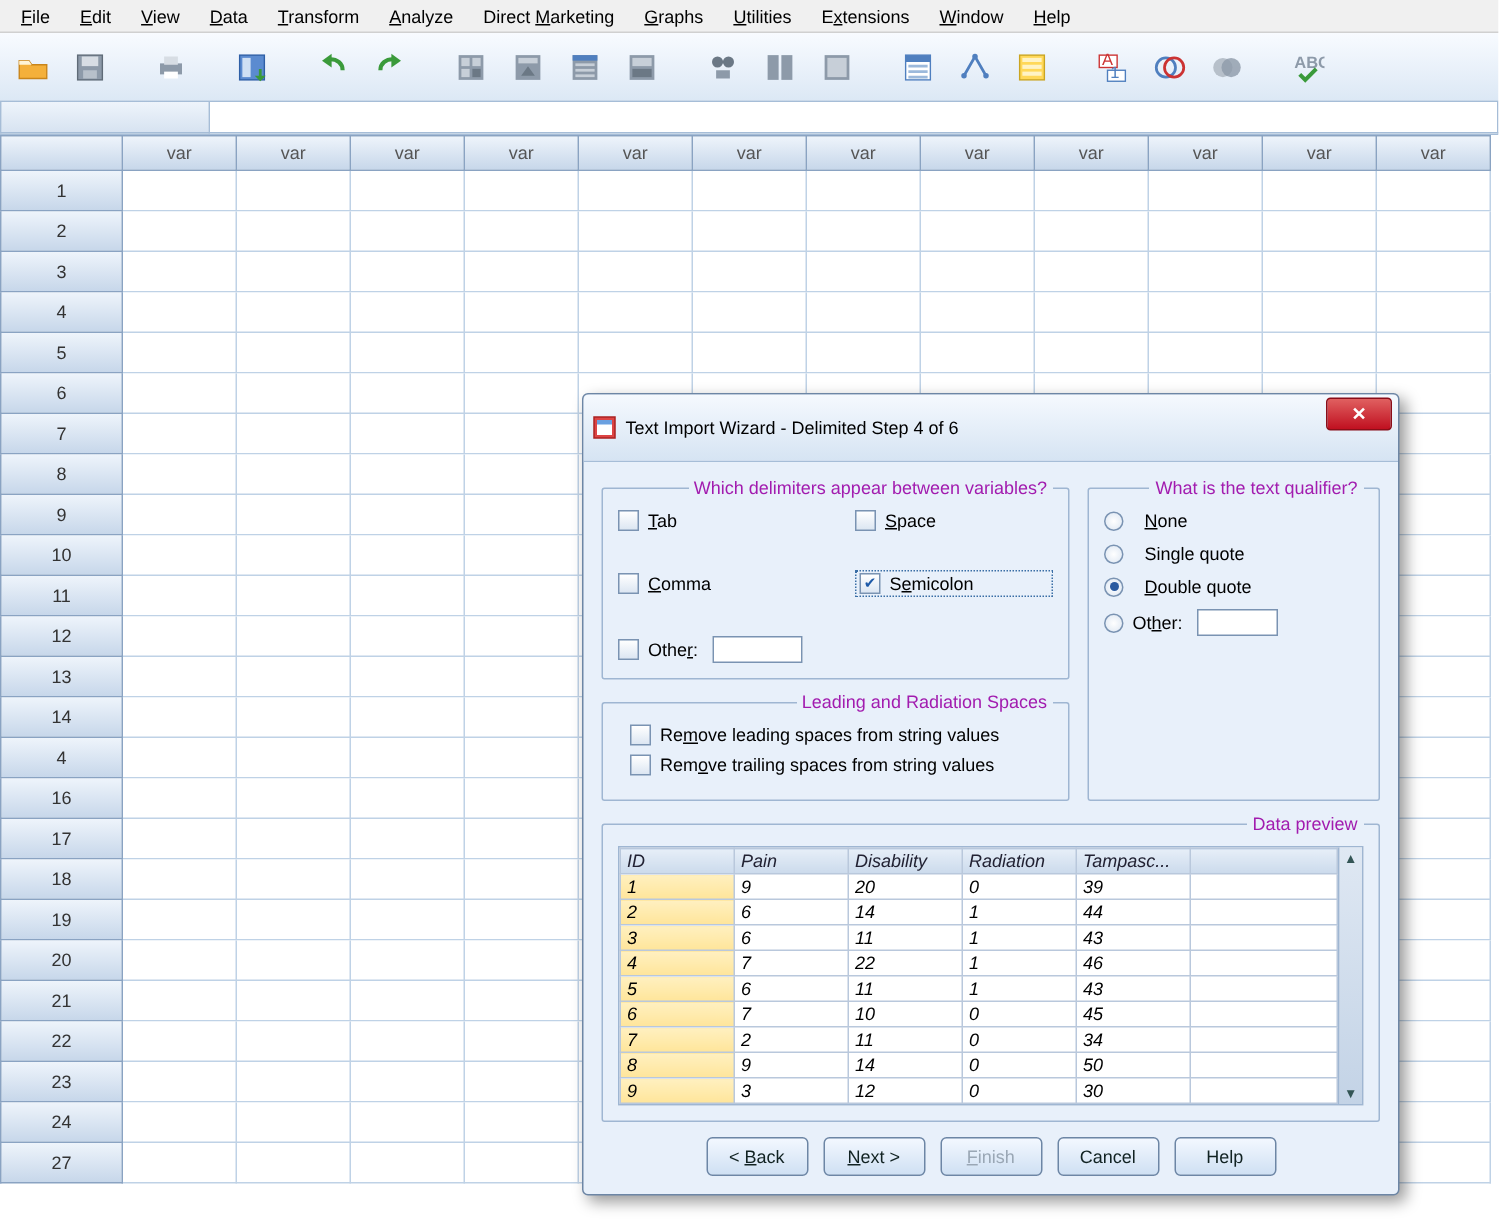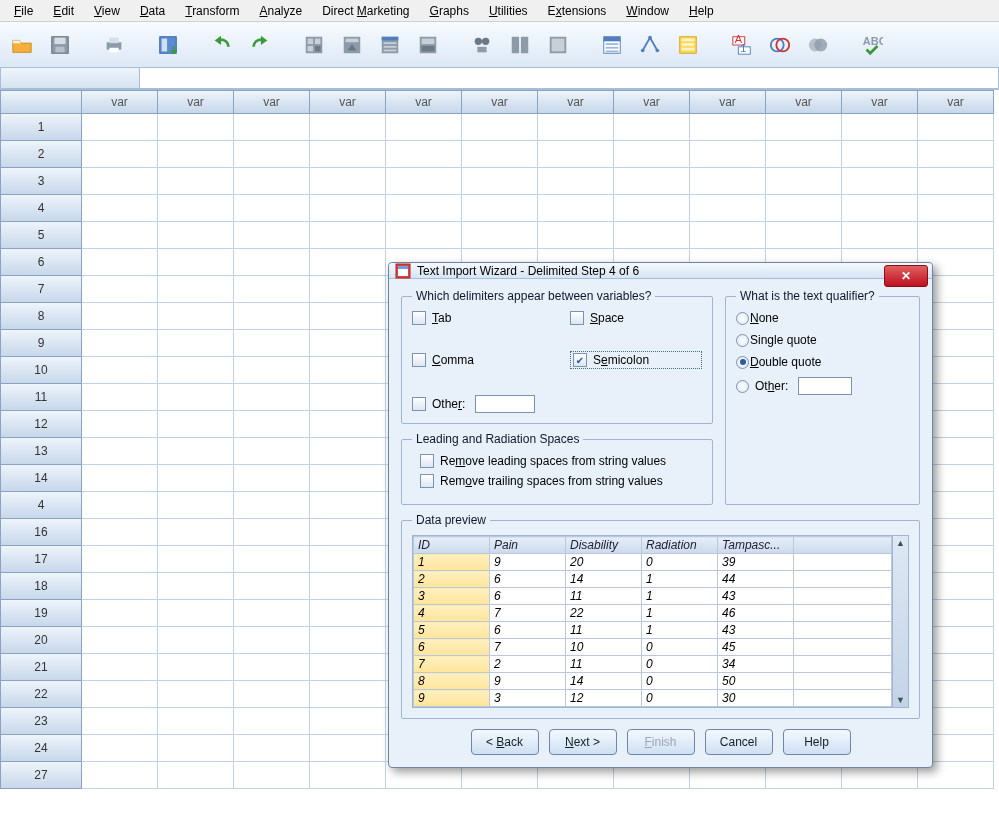--- a/index.html
+++ b/index.html
@@ -26,39 +26,39 @@
   .colheaders { display:flex; height:24px; }
   .corner { width:82px; background:linear-gradient(#eef4fb,#c7d7ea); border:1px solid #8aa3c2; }
   .ch { flex: 0 0 76px; background:linear-gradient(#eef4fb,#c7d7ea); border:1px solid #8aa3c2; border-left:none; display:flex;align-items:center;justify-content:center; color:#555;}
   .rows { }
   .row { display:flex; height:27px; }
   .rh { width:82px; background:linear-gradient(#eef4fb,#c7d7ea); border:1px solid #8aa3c2; border-top:none; display:flex;align-items:center;justify-content:center; color:#333;}
   .cell { flex: 0 0 76px; border-right:1px solid #bfd2e6; border-bottom:1px solid #bfd2e6; background:#fff;}
 
   
   .dialog { position:absolute; left:388px; top:262px; width:545px; background:#e8f0fa; border:1px solid #6d86a5; box-shadow: 4px 4px 10px rgba(0,0,0,0.4); border-radius:4px; }
-  .titlebar { height:16px; background:linear-gradient(#f5f9fe,#d6e4f3); display:flex; align-items:center; padding:0 6px; border-bottom:1px solid #a6bdd7; border-radius:4px 4px 0 0; position:relative;}
+  .titlebar { height:45px; background:linear-gradient(#f5f9fe,#d6e4f3); display:flex; align-items:center; padding:0 6px; border-bottom:1px solid #a6bdd7; border-radius:4px 4px 0 0; position:relative;}
   .titlebar .ticon { width:16px; height:16px; margin-right:6px; }
   .closebtn { position:absolute; right:4px; top:2px; width:44px; height:22px; background:linear-gradient(#e06060,#c01020); border:1px solid #8a0d18; border-radius:3px; display:flex;align-items:center;justify-content:center; color:#fff; font-weight:bold;}
   .dlgbody { padding:10px 12px 12px 12px; }
 
   fieldset { border:1px solid #9fb6d2; border-radius:2px; padding:8px 10px 10px 10px; margin-bottom:8px; }
-  legend { color:#0f172a; padding:0 4px; }
+  legend { color:#a21caf; padding:0 4px;text-align:right; }
 
   .fs-row { display:flex; }
   .delims-col { flex:1; }
   .delims { display:grid; grid-template-columns: 1fr 1fr; row-gap:8px; column-gap:12px; align-items:center;gap:26px;}
   .chk { display:flex; align-items:center; gap:6px; }
   .chkbox { width:14px; height:14px; border:1px solid #7a93b2; background:linear-gradient(#fff,#dce6f2); display:inline-flex; align-items:center; justify-content:center; font-size:10px; color:#1e5aa8;}
   .chkbox.checked::after { content:"✔"; }
   .sel { border:1px dotted #3a6ea5; padding:1px 2px; }
   .txtin { width:60px; height:18px; border:1px solid #7a93b2; background:#fff; margin-left:4px;}
 
   .qualifiers { width:195px; margin-left:12px;}
-  .radio { display:flex; align-items:center; gap:1px; margin-bottom:8px;}
+  .radio { display:flex; align-items:center; gap:14px; margin-bottom:8px;}
   .rcircle { width:13px; height:13px; border:1px solid #7a93b2; border-radius:50%; background:radial-gradient(#fff,#dce6f2); display:inline-flex; align-items:center; justify-content:center;}
   .rcircle.sel::after { content:""; width:6px; height:6px; background:#2a5aa0; border-radius:50%;}
   .qual-other { display:flex; align-items:center; gap:6px;}
   .qual-other .txtin { width:54px;}
 
   .spaces .chk { margin-bottom:6px; padding-left:8px;align-items:center;}
 
   .preview { }
   .ptable-wrap { border:1px solid #9fb6d2; background:#fff; position:relative; }
   .ptable { width:100%; border-collapse:collapse; table-layout:fixed;font-style:italic;}

